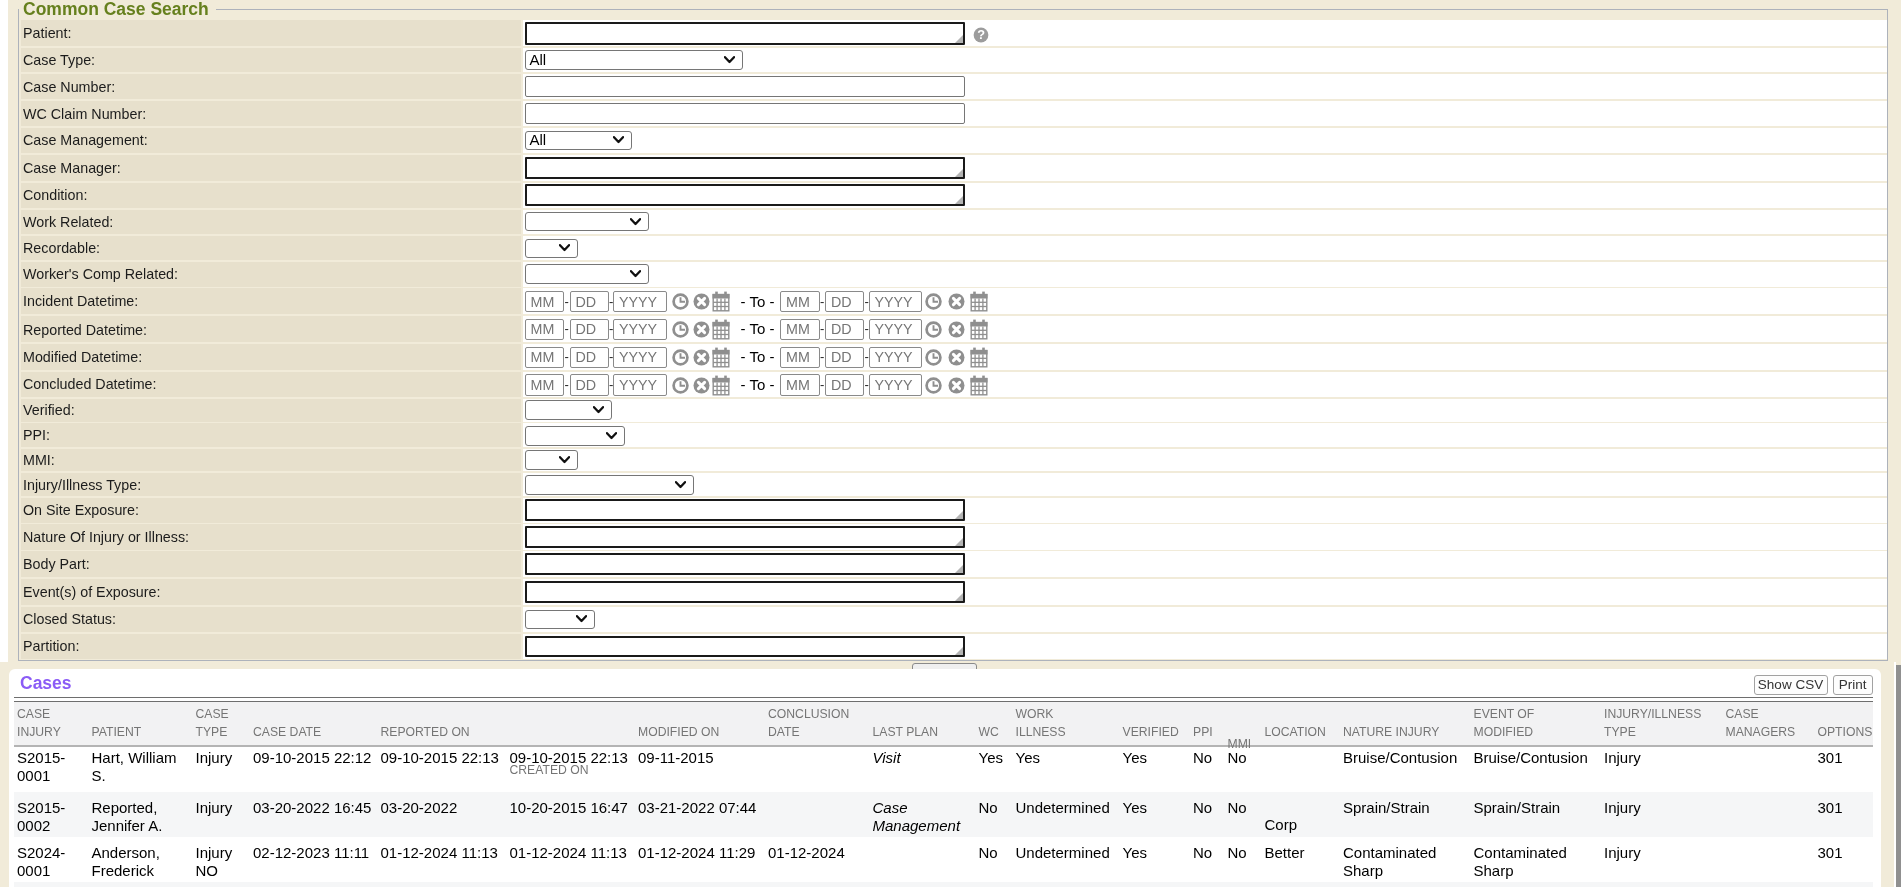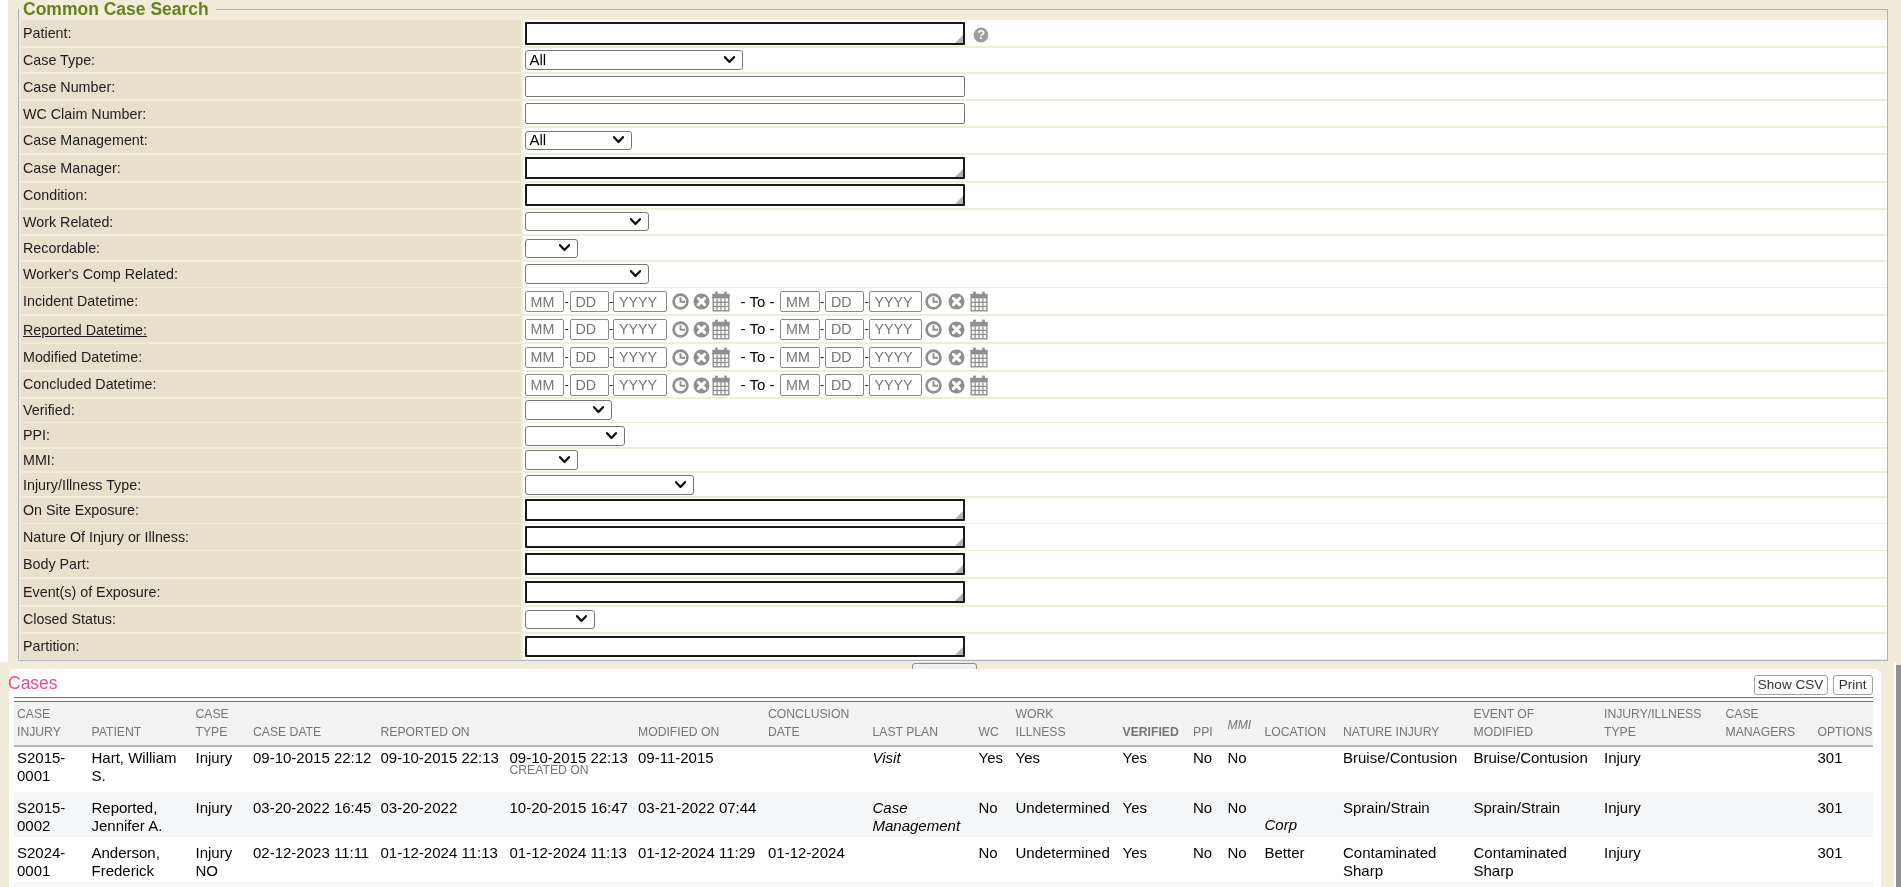--- a/index.html
+++ b/index.html
@@ -156,21 +156,21 @@
     <rect x="0.5" y="2.9" width="17" height="4.6" fill="#8f8f8f"></rect>
     <g stroke="#8f8f8f" stroke-width="1.3">
       <path d="M1.2 11.3 H16.8"></path>
       <path d="M1.2 15.5 H16.8"></path>
       <path d="M5.1 7.5 V19.8"></path>
       <path d="M9 7.5 V19.8"></path>
       <path d="M12.9 7.5 V19.8"></path>
     </g>
   </svg>
 <div class="a" style="left:21px;top:316.3px;width:499.5px;height:26.2px;background:#e7e0cc;"></div>
-<div class="a lab" style="left:23px;top:320.5px;text-decoration:underline;">Reported Datetime:</div>
+<div class="a lab" style="left:23px;top:320.5px;">Reported Datetime:</div>
 <div class="a" style="left:522.5px;top:316.3px;width:1364px;height:26.2px;background:#fff;"></div>
 <div class="a dinp" style="left:524.5px;top:318.5px;width:39.5px;height:21.8px;">
     <span style="position:absolute;left:5px;top:50%;margin-top:-9px;line-height:18px;">MM</span>
   </div>
 <div class="a" style="left:564.5px;top:320.4px;width:4px;text-align:center;font-size:13px;color:#222;line-height:18px;">-</div>
 <div class="a dinp" style="left:569.5px;top:318.5px;width:39.0px;height:21.8px;">
     <span style="position:absolute;left:5px;top:50%;margin-top:-9px;line-height:18px;">DD</span>
   </div>
 <div class="a" style="left:609.0px;top:320.4px;width:4px;text-align:center;font-size:13px;color:#222;line-height:18px;">-</div>
 <div class="a dinp" style="left:613.0px;top:318.5px;width:53.5px;height:21.8px;">
@@ -439,21 +439,21 @@
 <div class="a lab" style="left:23px;top:637.1px;">Partition:</div>
 <div class="a" style="left:522.5px;top:633.5px;width:1364px;height:25.3px;background:#fff;"></div>
 <div class="a ta" style="left:524.5px;top:636.0px;width:440.5px;height:21.1px;">
     <div style="position:absolute;right:0;bottom:0;width:0;height:0;border-left:8px solid transparent;border-bottom:8px solid #b4b4b4;"></div>
   </div>
 <div class="a" style="left:0;top:661.5px;width:1901px;height:225.5px;background:#f1ebd9;"></div>
 <div class="a" style="left:912px;top:662.5px;width:65px;height:20px;background:#efefef;border:1px solid #8a8a8a;border-radius:3px;box-sizing:border-box;"></div>
 <div class="a" style="left:9px;top:668.5px;width:1872px;height:219px;background:#fff;border-radius:6px 6px 0 0;"></div>
 <div class="a" style="left:1893.5px;top:661.5px;width:2.5px;height:225.5px;background:#fff;"></div>
 <div class="a" style="left:1896px;top:665px;width:5px;height:222px;background:#909090;"></div>
-<div class="a" style="left:8px;top:675px;width:200px;height:17px;font-size:17.5px;font-weight:normal;color:#ec4899;line-height:17px;">Cases</div>
+<div class="a" style="left:20px;top:675px;width:200px;height:17px;font-size:17.5px;font-weight:bold;color:#8b5cf6;line-height:17px;">Cases</div>
 <div class="a btn" style="left:1753.5px;top:674.5px;width:74px;height:20px;line-height:18px;">Show CSV</div>
 <div class="a btn" style="left:1832.5px;top:674.5px;width:40.5px;height:20px;line-height:18px;">Print</div>
 <div class="a" style="left:14px;top:696.7px;width:1859px;height:1.7px;background:#6e6e6e;"></div>
 <div class="a" style="left:14px;top:700.7px;width:1859px;height:1.5px;background:#6e6e6e;"></div>
 <div class="a" style="left:14px;top:702.4px;width:1859px;height:44.3px;background:#f2f2f3;"></div>
 <div class="a" style="left:14px;top:745.2px;width:1859px;height:1.6px;background:#b4b4b4;"></div>
 <div class="a" style="left:14px;top:792px;width:1859px;height:45.1px;background:#f5f6f7;"></div>
 <div class="a" style="left:14px;top:882px;width:1859px;height:5px;background:#f5f6f7;"></div>
 <div class="a hdr" style="left:17px;top:704.8px;">CASE</div>
 <div class="a hdr" style="left:17px;top:722.8px;">INJURY</div>
@@ -463,23 +463,23 @@
 <div class="a hdr" style="left:253px;top:722.8px;">CASE DATE</div>
 <div class="a hdr" style="left:380.5px;top:722.8px;">REPORTED ON</div>
 <div class="a hdr" style="left:509.5px;top:722.8px;margin-top:38px;">CREATED ON</div>
 <div class="a hdr" style="left:638px;top:722.8px;">MODIFIED ON</div>
 <div class="a hdr" style="left:768px;top:704.8px;">CONCLUSION</div>
 <div class="a hdr" style="left:768px;top:722.8px;">DATE</div>
 <div class="a hdr" style="left:872.5px;top:722.8px;">LAST PLAN</div>
 <div class="a hdr" style="left:978.5px;top:722.8px;">WC</div>
 <div class="a hdr" style="left:1015.5px;top:704.8px;">WORK</div>
 <div class="a hdr" style="left:1015.5px;top:722.8px;">ILLNESS</div>
-<div class="a hdr" style="left:1122.5px;top:722.8px;font-weight:bold;">VERIFIED</div>
+<div class="a hdr" style="left:1122.5px;top:722.8px;">VERIFIED</div>
 <div class="a hdr" style="left:1193px;top:722.8px;">PPI</div>
-<div class="a hdr" style="left:1227.5px;top:716px;font-style:italic;">MMI</div>
+<div class="a hdr" style="left:1227.5px;top:735px;">MMI</div>
 <div class="a hdr" style="left:1264.5px;top:722.8px;">LOCATION</div>
 <div class="a hdr" style="left:1343px;top:722.8px;">NATURE INJURY</div>
 <div class="a hdr" style="left:1473.5px;top:704.8px;">EVENT OF</div>
 <div class="a hdr" style="left:1473.5px;top:722.8px;">MODIFIED</div>
 <div class="a hdr" style="left:1604px;top:704.8px;">INJURY/ILLNESS</div>
 <div class="a hdr" style="left:1604px;top:722.8px;">TYPE</div>
 <div class="a hdr" style="left:1725.5px;top:704.8px;">CASE</div>
 <div class="a hdr" style="left:1725.5px;top:722.8px;">MANAGERS</div>
 <div class="a hdr" style="left:1817.5px;top:722.8px;">OPTIONS</div>
 <div class="a cel" style="left:17px;top:748.8px;">S2015-</div>
@@ -531,18 +531,18 @@
 <div class="a cel" style="left:380.5px;top:844.0px;">01-12-2024 11:13</div>
 <div class="a cel" style="left:509.5px;top:844.0px;">01-12-2024 11:13</div>
 <div class="a cel" style="left:638px;top:844.0px;">01-12-2024 11:29</div>
 <div class="a cel" style="left:768px;top:844.0px;">01-12-2024</div>
 <div class="a cel" style="left:978.5px;top:844.0px;">No</div>
 <div class="a cel" style="left:1015.5px;top:844.0px;">Undetermined</div>
 <div class="a cel" style="left:1122.5px;top:844.0px;">Yes</div>
 <div class="a cel" style="left:1193px;top:844.0px;">No</div>
 <div class="a cel" style="left:1227.5px;top:844.0px;">No</div>
 <div class="a cel" style="left:1264.5px;top:844.0px;">Better</div>
-<div class="a cel" style="left:1264.5px;top:816px;font-style:italic;">Corp</div>
+<div class="a cel" style="left:1264.5px;top:816px;">Corp</div>
 <div class="a cel" style="left:1343px;top:844.0px;">Contaminated</div>
 <div class="a cel" style="left:1343px;top:862.2px;">Sharp</div>
 <div class="a cel" style="left:1473.5px;top:844.0px;">Contaminated</div>
 <div class="a cel" style="left:1473.5px;top:862.2px;">Sharp</div>
 <div class="a cel" style="left:1604px;top:844.0px;">Injury</div>
 <div class="a cel" style="left:1817.5px;top:844.0px;">301</div>
 </body></html>

